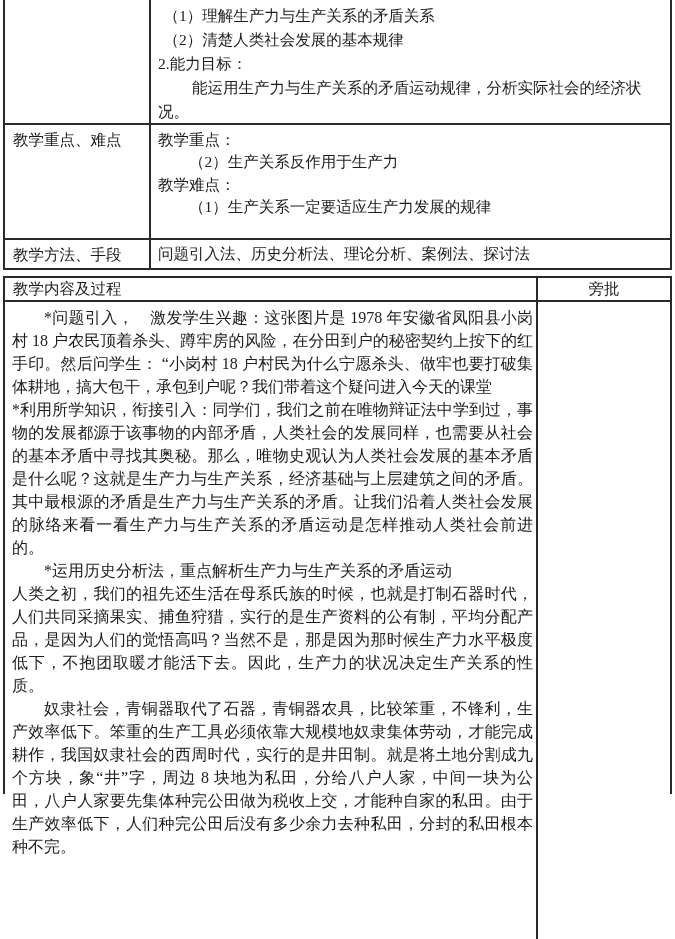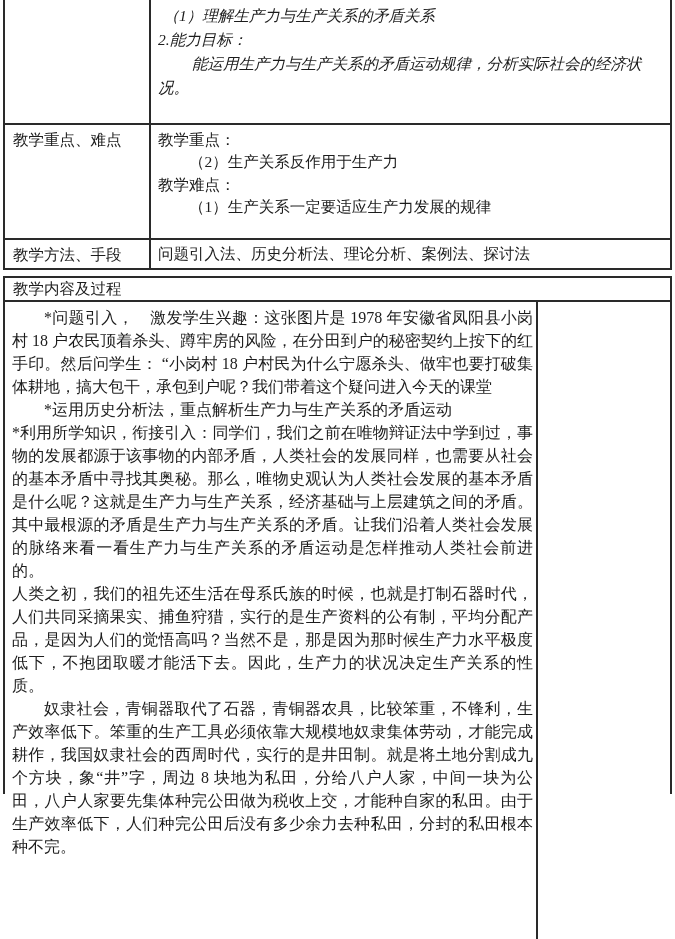--- a/index.html
+++ b/index.html
@@ -16,21 +16,21 @@
   }
   .t1-row { display:flex; box-sizing:border-box; border-bottom:2px solid #2a2a2a; }
   .row-goals   { height:125px; }
   .row-kp      { height:115px; }
   .row-methods { height:30px; }
   .t1-label {
     width:146px; box-sizing:border-box; border-right:2px solid #2a2a2a;
     padding:5px 0 0 8px; white-space:nowrap;
   }
   .t1-content { flex:1; box-sizing:border-box; padding:4px 4px 0 7px; overflow:hidden; }
-  .row-goals .t1-content .line { line-height:24px;font-style:italic; }
+  .row-goals .t1-content .line { line-height:24px; }
   .row-kp    .t1-content .line { line-height:22.4px; }
   .row-methods .t1-content { }
 
   
   .t2 {
     position:absolute; left:3px; top:276px; width:669px; height:518px;
     box-sizing:border-box;
     border-top:2px solid #2a2a2a; border-left:2px solid #2a2a2a; border-right:2px solid #2a2a2a;
     font-size:16px;
   }
@@ -51,20 +51,21 @@
 <body>
 
 <div class="page">
 
   <div class="t1">
 
     <div class="t1-row row-goals">
       <div class="t1-label"></div>
       <div class="t1-content">
           <div class="line" style="text-indent: 0.35em;">（1）理解生产力与生产关系的矛盾关系</div>
+          <div class="line" style="text-indent: 0.35em;">（2）清楚人类社会发展的基本规律</div>
           <div class="line" style="text-indent: 0px;">2.能力目标：</div>
           <div class="line" style="text-indent: 2.2em;">能运用生产力与生产关系的矛盾运动规律，分析实际社会的经济状况。</div>
         </div>
     </div>
 
     <div class="t1-row row-kp">
       <div class="t1-label">教学重点、难点</div>
       <div class="t1-content">
           <div class="line" style="text-indent: 0px;">教学重点：</div>
           <div class="line" style="text-indent: 2em;">（2）生产关系反作用于生产力</div>
@@ -77,27 +78,28 @@
       <div class="t1-label">教学方法、手段</div>
       <div class="t1-content">问题引入法、历史分析法、理论分析、案例法、探讨法</div>
     </div>
 
   </div>
 
   <div class="t2">
 
     <div class="t2-header">
       <div class="t2-h-left">教学内容及过程</div>
+      <div class="t2-h-right">旁批</div>
     </div>
 
     <div class="t2-body">
       <div class="t2-content">
           <div class="para" style="text-indent: 2em;"><span class="u">*问题引入，　激发学生兴趣：</span>这张图片是 1978 年安徽省凤阳县小岗村 18 户农民顶着杀头、蹲牢房的风险，在分田到户的秘密契约上按下的红手印。然后问学生： “小岗村 18 户村民为什么宁愿杀头、做牢也要打破集体耕地，搞大包干，承包到户呢？我们带着这个疑问进入今天的课堂</div>
+          <div class="para" style="text-indent: 0px;">*利用所学知识，衔接引入：同学们，我们之前在唯物辩证法中学到过，事物的发展都源于该事物的内部矛盾，人类社会的发展同样，也需要从社会的基本矛盾中寻找其奥秘。那么，唯物史观认为人类社会发展的基本矛盾是什么呢？这就是生产力与生产关系，经济基础与上层建筑之间的矛盾。其中最根源的矛盾是生产力与生产关系的矛盾。让我们沿着人类社会发展的脉络来看一看生产力与生产关系的矛盾运动是怎样推动人类社会前进的。</div>
           <div class="para" style="text-indent: 2em;"><span class="u">*运用历史分析法，重点解析生产力与生产关系的矛盾运动</span></div>
-          <div class="para" style="text-indent: 0px;">*利用所学知识，衔接引入：同学们，我们之前在唯物辩证法中学到过，事物的发展都源于该事物的内部矛盾，人类社会的发展同样，也需要从社会的基本矛盾中寻找其奥秘。那么，唯物史观认为人类社会发展的基本矛盾是什么呢？这就是生产力与生产关系，经济基础与上层建筑之间的矛盾。其中最根源的矛盾是生产力与生产关系的矛盾。让我们沿着人类社会发展的脉络来看一看生产力与生产关系的矛盾运动是怎样推动人类社会前进的。</div>
           <div class="para" style="text-indent: 0px;">人类之初，我们的祖先还生活在母系氏族的时候，也就是打制石器时代，人们共同采摘果实、捕鱼狩猎，实行的是生产资料的公有制，平均分配产品，是因为人们的觉悟高吗？当然不是，那是因为那时候生产力水平极度低下，不抱团取暖才能活下去。因此，生产力的状况决定生产关系的性质。</div>
           <div class="para" style="text-indent: 2em;">奴隶社会，青铜器取代了石器，青铜器农具，比较笨重，不锋利，生产效率低下。笨重的生产工具必须依靠大规模地奴隶集体劳动，才能完成耕作，我国奴隶社会的西周时代，实行的是井田制。就是将土地分割成九个方块，象“井”字，周边 8 块地为私田，分给八户人家，中间一块为公田，八户人家要先集体种完公田做为税收上交，才能种自家的私田。由于生产效率低下，人们种完公田后没有多少余力去种私田，分封的私田根本种不完。</div>
         </div>
       <div class="t2-margin"></div>
     </div>
 
   </div>
 
 </div>
 

